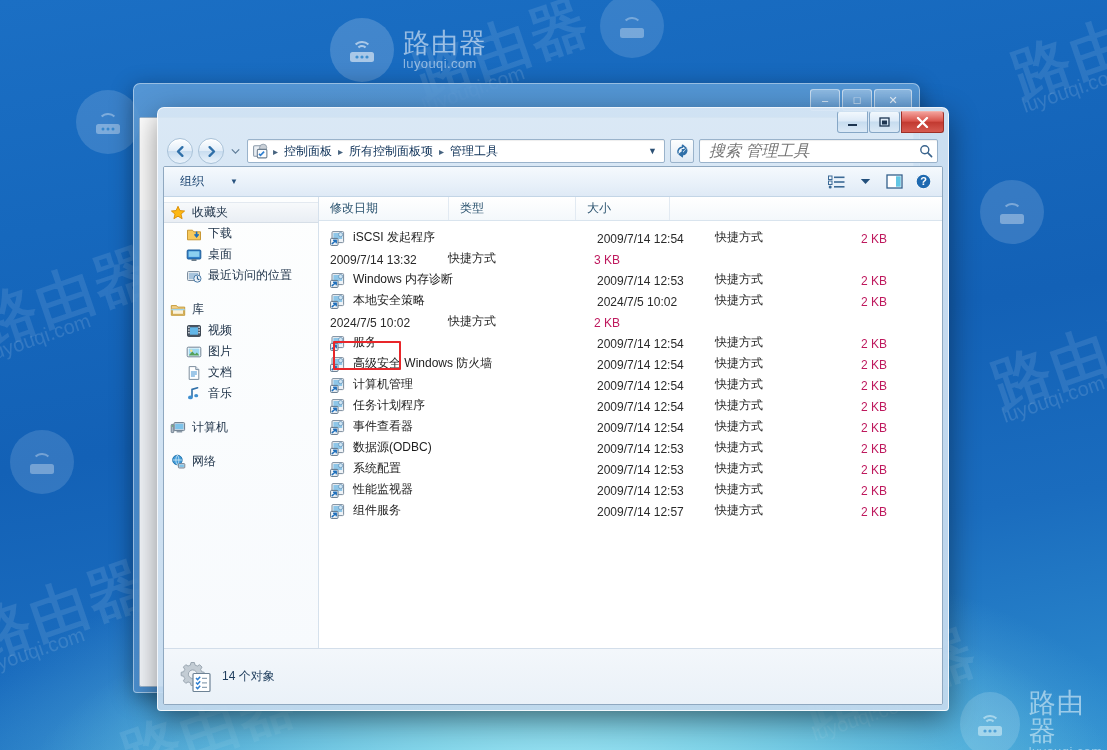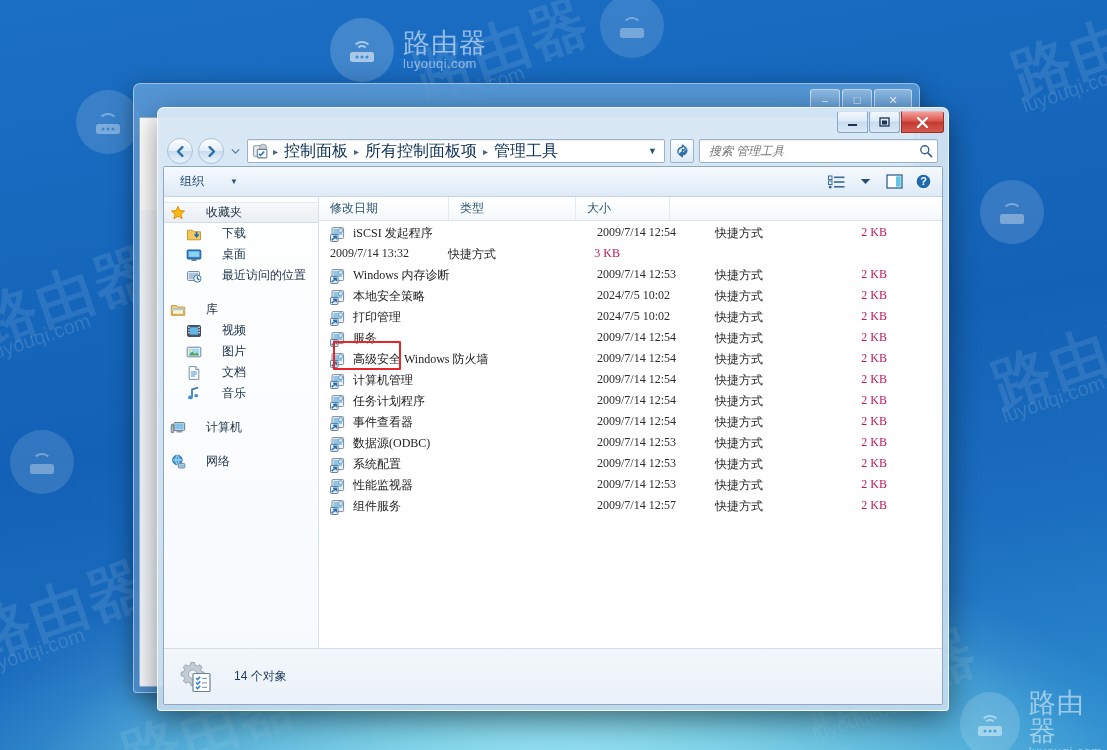--- a/index.html
+++ b/index.html
@@ -104,38 +104,38 @@
   .navbtn svg{display:block;}
   .navdrop{
     width:13px;height:22px;display:flex;align-items:center;justify-content:center;
   }
   #crumbbar{
     flex:1;height:22px;background:#fff;border:1px solid #9ab3cb;border-radius:2px;
     display:flex;align-items:center;padding:0 3px;gap:1px;min-width:0;
     box-shadow:inset 0 1px 1px rgba(0,0,0,.07);
   }
   .crumb{
-    font-size:16px;color:#0a2e55;padding:12px 4px;white-space:nowrap;
+    font-size:12px;color:#0a2e55;padding:12px 4px;white-space:nowrap;
   }
   .crumb-sep{color:#46637f;font-size:10px;padding:0 1px;}
   .crumb-icon{width:17px;height:17px;margin:0 2px 0 1px;flex:none;}
   .crumb-spacer{flex:1;}
   .crumb-caret{padding-right:4px;color:#2b4f73;font-size:9px;}
   .refreshbtn{
     width:22px;height:22px;border:1px solid #9ab3cb;border-radius:2px;
     background:linear-gradient(180deg,#fdfefe,#dfeaf5);
     display:flex;align-items:center;justify-content:center;flex:none;
   }
   #searchbox{
     width:226px;height:22px;background:#fff;border:1px solid #9ab3cb;border-radius:2px;
     display:flex;align-items:center;padding:0 4px 0 7px;flex:none;
     box-shadow:inset 0 1px 1px rgba(0,0,0,.07);
   }
   #searchbox input{
-    flex:1;border:0;outline:0;font-size:12px;font-style:italic;color:#6d7b88;
+    flex:1;border:0;outline:0;font-size:16px;font-style:italic;color:#6d7b88;
     font-family:"Liberation Sans","DejaVu Sans",sans-serif;background:transparent;min-width:0;
   }
 
   
   #frame{
     flex:1;margin:0 5px 5px 5px;border:1px solid #8fa8c0;border-radius:2px;
     background:#fff;display:flex;flex-direction:column;overflow:hidden;
   }
   #toolbar{
     height:29px;flex:none;display:flex;align-items:center;
@@ -149,21 +149,21 @@
   .tb-icon{width:26px;height:22px;display:flex;align-items:center;justify-content:center;border-radius:2px;}
 
   #body{flex:1;display:flex;min-height:0;}
 
   
   #navpane{
     width:154px;flex:none;border-right:1px solid #d6e1ec;
     background:linear-gradient(180deg,#fdfefe 0%,#f7fafd 100%);
     padding-top:5px;overflow:hidden;
   }
-  .nav-item{display:flex;align-items:center;height:21px;padding-left:10px;gap:20px;}
+  .nav-item{display:flex;align-items:center;height:21px;padding-left:10px;gap:6px;}
   .nav-item.root{padding-left:6px;}
   .nav-item.sel{
     background:linear-gradient(180deg,#f7f9fb 0%,#e9eef4 100%);
     border-top:1px solid #e3e9f0;border-bottom:1px solid #d6dee7;height:19px;
   }
   .nav-item.child{padding-left:22px;}
   .nav-lbl{font-size:12px;color:#20344a;white-space:nowrap;}
   .nav-gap{height:13px;}
   .nav-ico{width:16px;height:16px;flex:none;display:block;}
 
@@ -181,33 +181,33 @@
   .col.c-name{width:267px;flex:none;}
   .col.c-date{width:118px;flex:none;text-align:center;}
   .col.c-type{width:115px;flex:none;}
   .col.c-size{width:82px;flex:none;}
   .sortmark{
     position:absolute;left:50%;top:0;transform:translateX(-50%);
     width:0;height:0;border-left:5px solid transparent;border-right:5px solid transparent;
     border-bottom:4px solid #6aa4d8;
   }
   #rows{flex:1;overflow:hidden;padding-top:4px;}
-  .row{height:21px;display:flex;align-items:flex-start;font-family:Liberation Serif, serif;}
+  .row{height:21px;display:flex;align-items:flex-end;}
   .cell{font-size:12px;color:#1c1c1c;white-space:nowrap;overflow:hidden;}
   .cell.name{width:267px;flex:none;display:flex;align-items:center;gap:7px;padding-left:11px;box-sizing:border-box;}
   .cell.date{width:118px;flex:none;padding-left:11px;box-sizing:border-box;color:#2a2a2a;}
   .cell.type{width:115px;flex:none;padding-left:11px;box-sizing:border-box;color:#2a2a2a;}
   .cell.size{width:82px;flex:none;padding-right:14px;box-sizing:border-box;text-align:right;color:#be185d;}
   .ficon{width:16px;height:16px;flex:none;display:block;}
 
   
   #statusbar{
     height:55px;flex:none;border-top:1px solid #d3deea;
     background:linear-gradient(180deg,#f3f7fb 0%,#eaf1f8 100%);
-    display:flex;align-items:center;padding-left:14px;gap:18px;
+    display:flex;align-items:center;padding-left:14px;gap:6px;
   }
   .status-txt{font-size:12px;color:#1d3c5c;}
 
   
   #annot{
     position:absolute;left:333px;top:341px;width:64px;height:25px;
     border:2px solid #e8262a;border-radius:1px;pointer-events:none;z-index:60;
   }
 </style>
 </head>
@@ -619,30 +619,20 @@
   <rect x="0.6" y="8.4" width="7.4" height="7" rx=".8" fill="#f4f8fb" stroke="#5d7489" stroke-width="1"></rect>
   <path d="M2.2 13.6 L6.2 10.2 M6.2 10.2 h-2.6 M6.2 10.2 v2.6" stroke="#1f6fbb" stroke-width="1.5" fill="none" stroke-linecap="round" stroke-linejoin="round"></path>
 </svg>
                 <span>本地安全策略</span>
               </div>
               <div class="cell date">2024/7/5 10:02</div>
               <div class="cell type">快捷方式</div>
               <div class="cell size">2 KB</div>
             </div>
             <div class="row">
-              <div class="cell name">
-<svg class="ficon" viewBox="0 0 16 16">
-  <rect x="2" y="1.6" width="11.6" height="11" rx="1" fill="#eef2f6" stroke="#7b8c9c" stroke-width="1"></rect>
-  <rect x="3.4" y="3" width="8.8" height="6" fill="#8ec6e8"></rect>
-  <circle cx="10.6" cy="4.6" r="2.1" fill="#cfe4f2" stroke="#5f8eb5" stroke-width=".7"></circle>
-  <rect x="0.6" y="8.4" width="7.4" height="7" rx=".8" fill="#f4f8fb" stroke="#5d7489" stroke-width="1"></rect>
-  <path d="M2.2 13.6 L6.2 10.2 M6.2 10.2 h-2.6 M6.2 10.2 v2.6" stroke="#1f6fbb" stroke-width="1.5" fill="none" stroke-linecap="round" stroke-linejoin="round"></path>
-</svg>
-                <span>打印管理</span>
-              </div>
               <div class="cell date">2024/7/5 10:02</div>
               <div class="cell type">快捷方式</div>
               <div class="cell size">2 KB</div>
             </div>
             <div class="row">
               <div class="cell name">
 <svg class="ficon" viewBox="0 0 16 16">
   <rect x="2" y="1.6" width="11.6" height="11" rx="1" fill="#eef2f6" stroke="#7b8c9c" stroke-width="1"></rect>
   <rect x="3.4" y="3" width="8.8" height="6" fill="#8ec6e8"></rect>
   <circle cx="10.6" cy="4.6" r="2.1" fill="#cfe4f2" stroke="#5f8eb5" stroke-width=".7"></circle>

